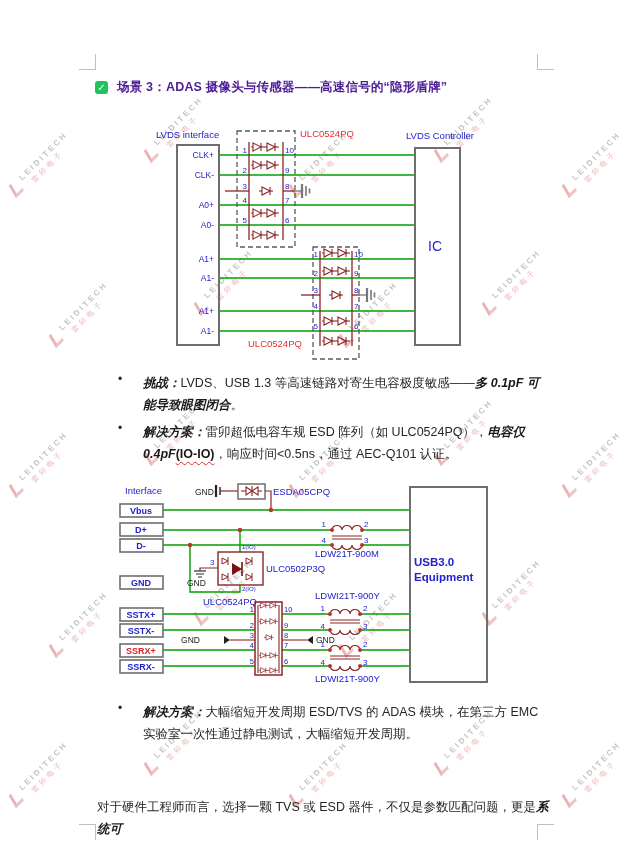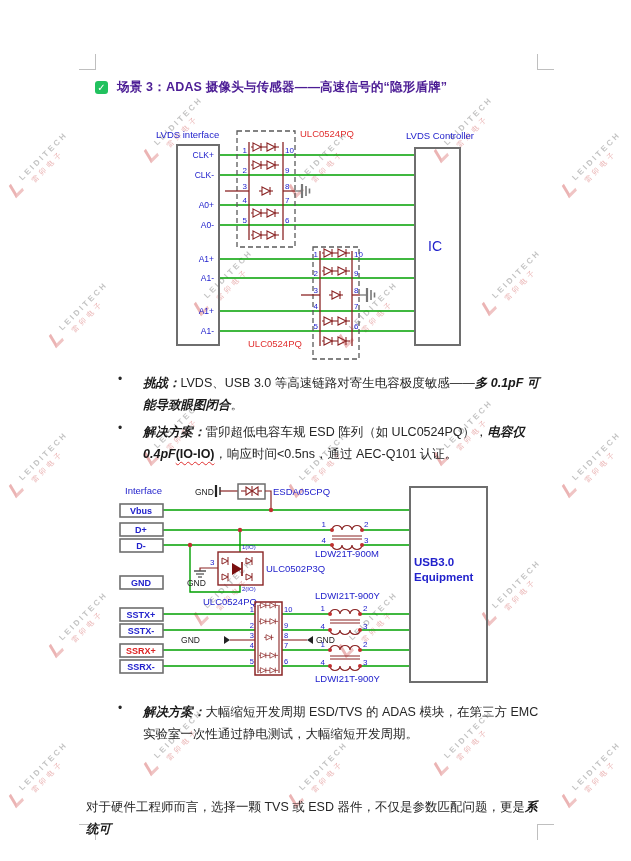--- a/index.html
+++ b/index.html
@@ -28,21 +28,21 @@
   .list.l1{top:372px;}
   .list.l3{top:701px;}
   .bullet{display:flex;margin-bottom:5px;}
   .bullet .dot{width:25px;flex:none;font-size:12px;color:#262626;}
   .bullet p{margin:0;font-size:12.5px;line-height:22px;width:404px;color:#262626;}
   .b{font-weight:bold;color:#1a1a1a;font-style:italic;}
   .wavy{font-weight:bold;color:#1a1a1a;text-decoration:underline;text-decoration-style:wavy;
         text-decoration-color:#e03030;text-decoration-thickness:1px;text-underline-offset:3px;}
   
   .concl-h{position:absolute;left:90px;top:758px;font-size:13px;font-weight:bold;color:#1a1a1a;}
-  .body-p{position:absolute;left:86px;top:783px;width:458px;font-size:12.5px;line-height:22px;}
+  .body-p{position:absolute;left:97px;top:783px;width:458px;font-size:12.5px;line-height:22px;}
   
   .diag{position:absolute;}
   .diag1{left:148px;top:125px;}
   .diag2{left:60px;top:483px;}
   svg text{font-family:"Liberation Sans","DejaVu Sans",sans-serif;}
   .tblue{fill:#2222CC;}
   .tred{fill:#E03030;}
   .tblk{fill:#222;}
   .pin{font-size:8px;fill:#2222CC;}
   .lbl{font-size:9.5px;}
@@ -293,21 +293,21 @@
     <text class="tred lbl" x="100" y="222">ULC0524PQ</text>
 
     <text class="tblue lbl" x="258" y="14">LVDS Controller</text>
     <rect x="267" y="23" width="45" height="197" fill="none" stroke="#6E6E6E" stroke-width="2"></rect>
     <text x="280" y="126" font-size="14" fill="#2222CC" font-family="DejaVu Sans Mono, monospace">IC</text>
   </svg>
 
   <div class="list l1">
     <div class="bullet">
       <span class="dot">•</span>
-      <p><span class="b">挑战：</span><span>LVDS、USB 3.0 等高速链路对寄生电容极度敏感——</span><span class="b">多 0.1pF 可能导致眼图闭合</span><span>。</span></p>
+      <p><span class="b">挑战：</span><span>LVDS、USB 1.3 等高速链路对寄生电容极度敏感——</span><span class="b">多 0.1pF 可能导致眼图闭合</span><span>。</span></p>
     </div>
     <div class="bullet">
       <span class="dot">•</span>
       <p><span class="b">解决方案：</span><span>雷卯超低电容车规 ESD 阵列（如 ULC0524PQ），</span><span class="b">电容仅 0.4pF</span><span class="wavy">(IO-IO)</span><span>，响应时间&lt;0.5ns，通过 AEC-Q101 认证。</span></p>
     </div>
   </div>
 
   <svg class="diag diag2" width="430" height="215" viewBox="0 0 430 215">
     <g stroke="#00A000" stroke-width="1.4" fill="none">
       <line x1="103" y1="27" x2="350" y2="27"></line>

